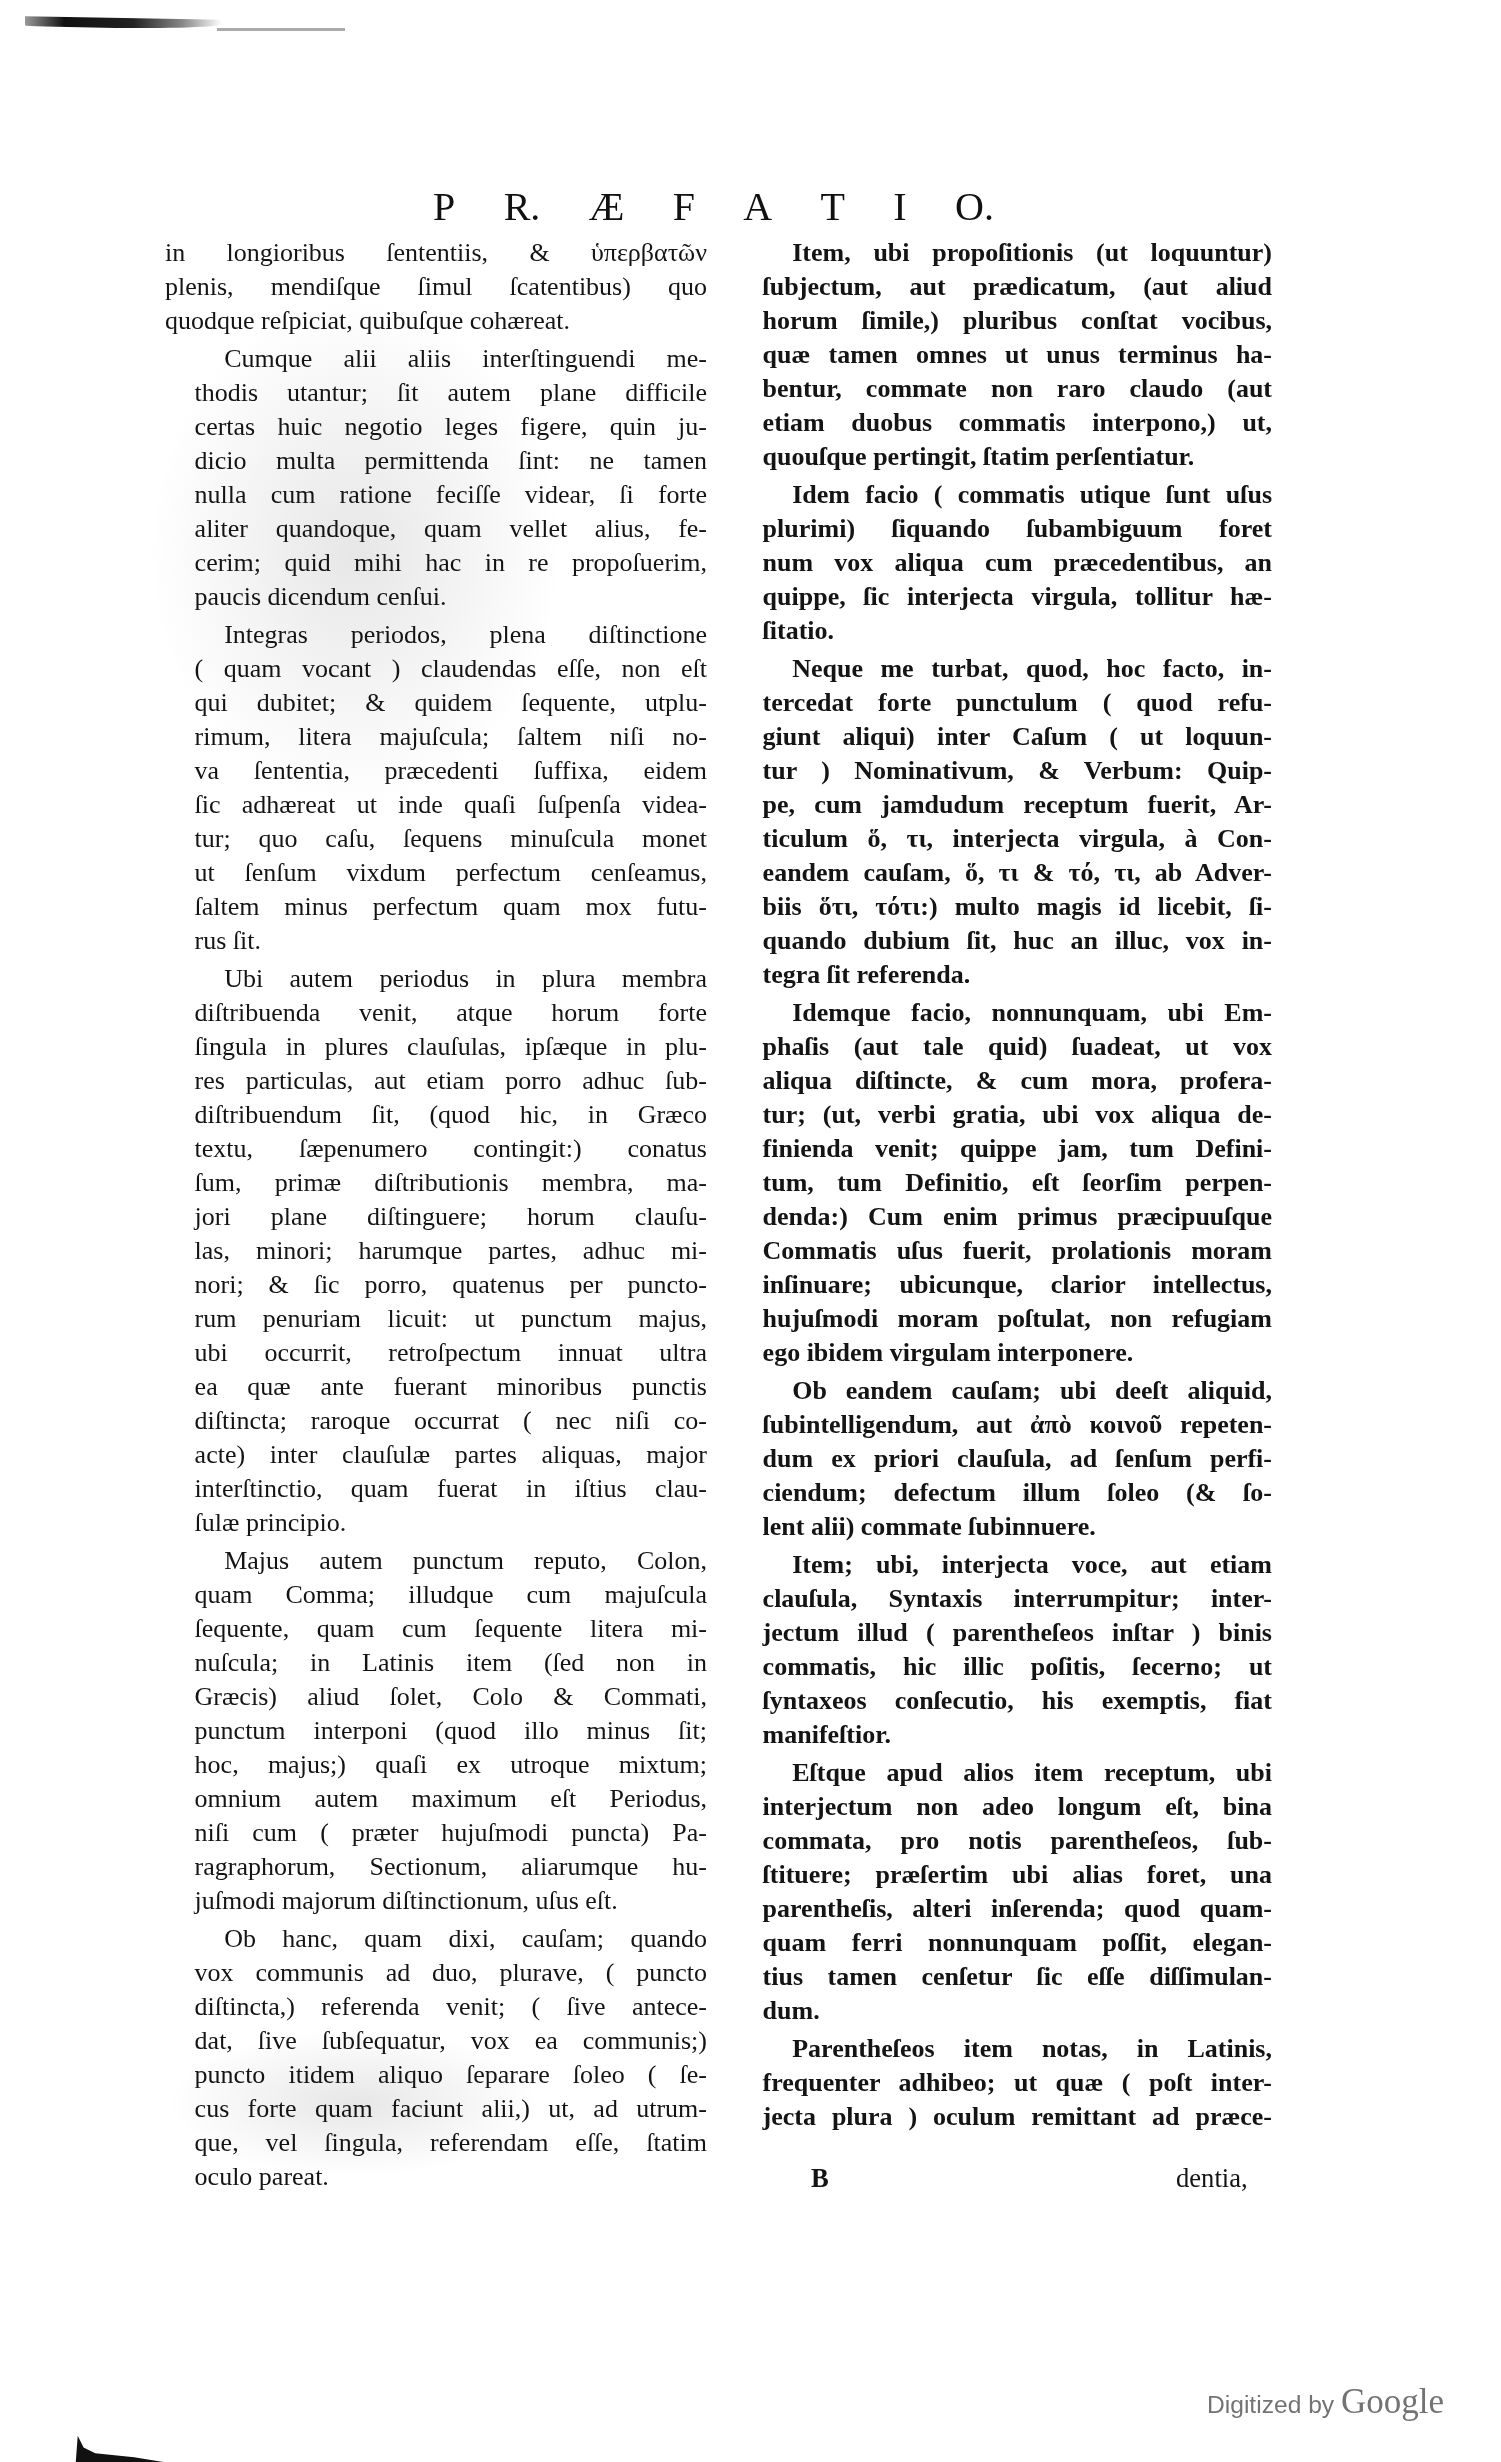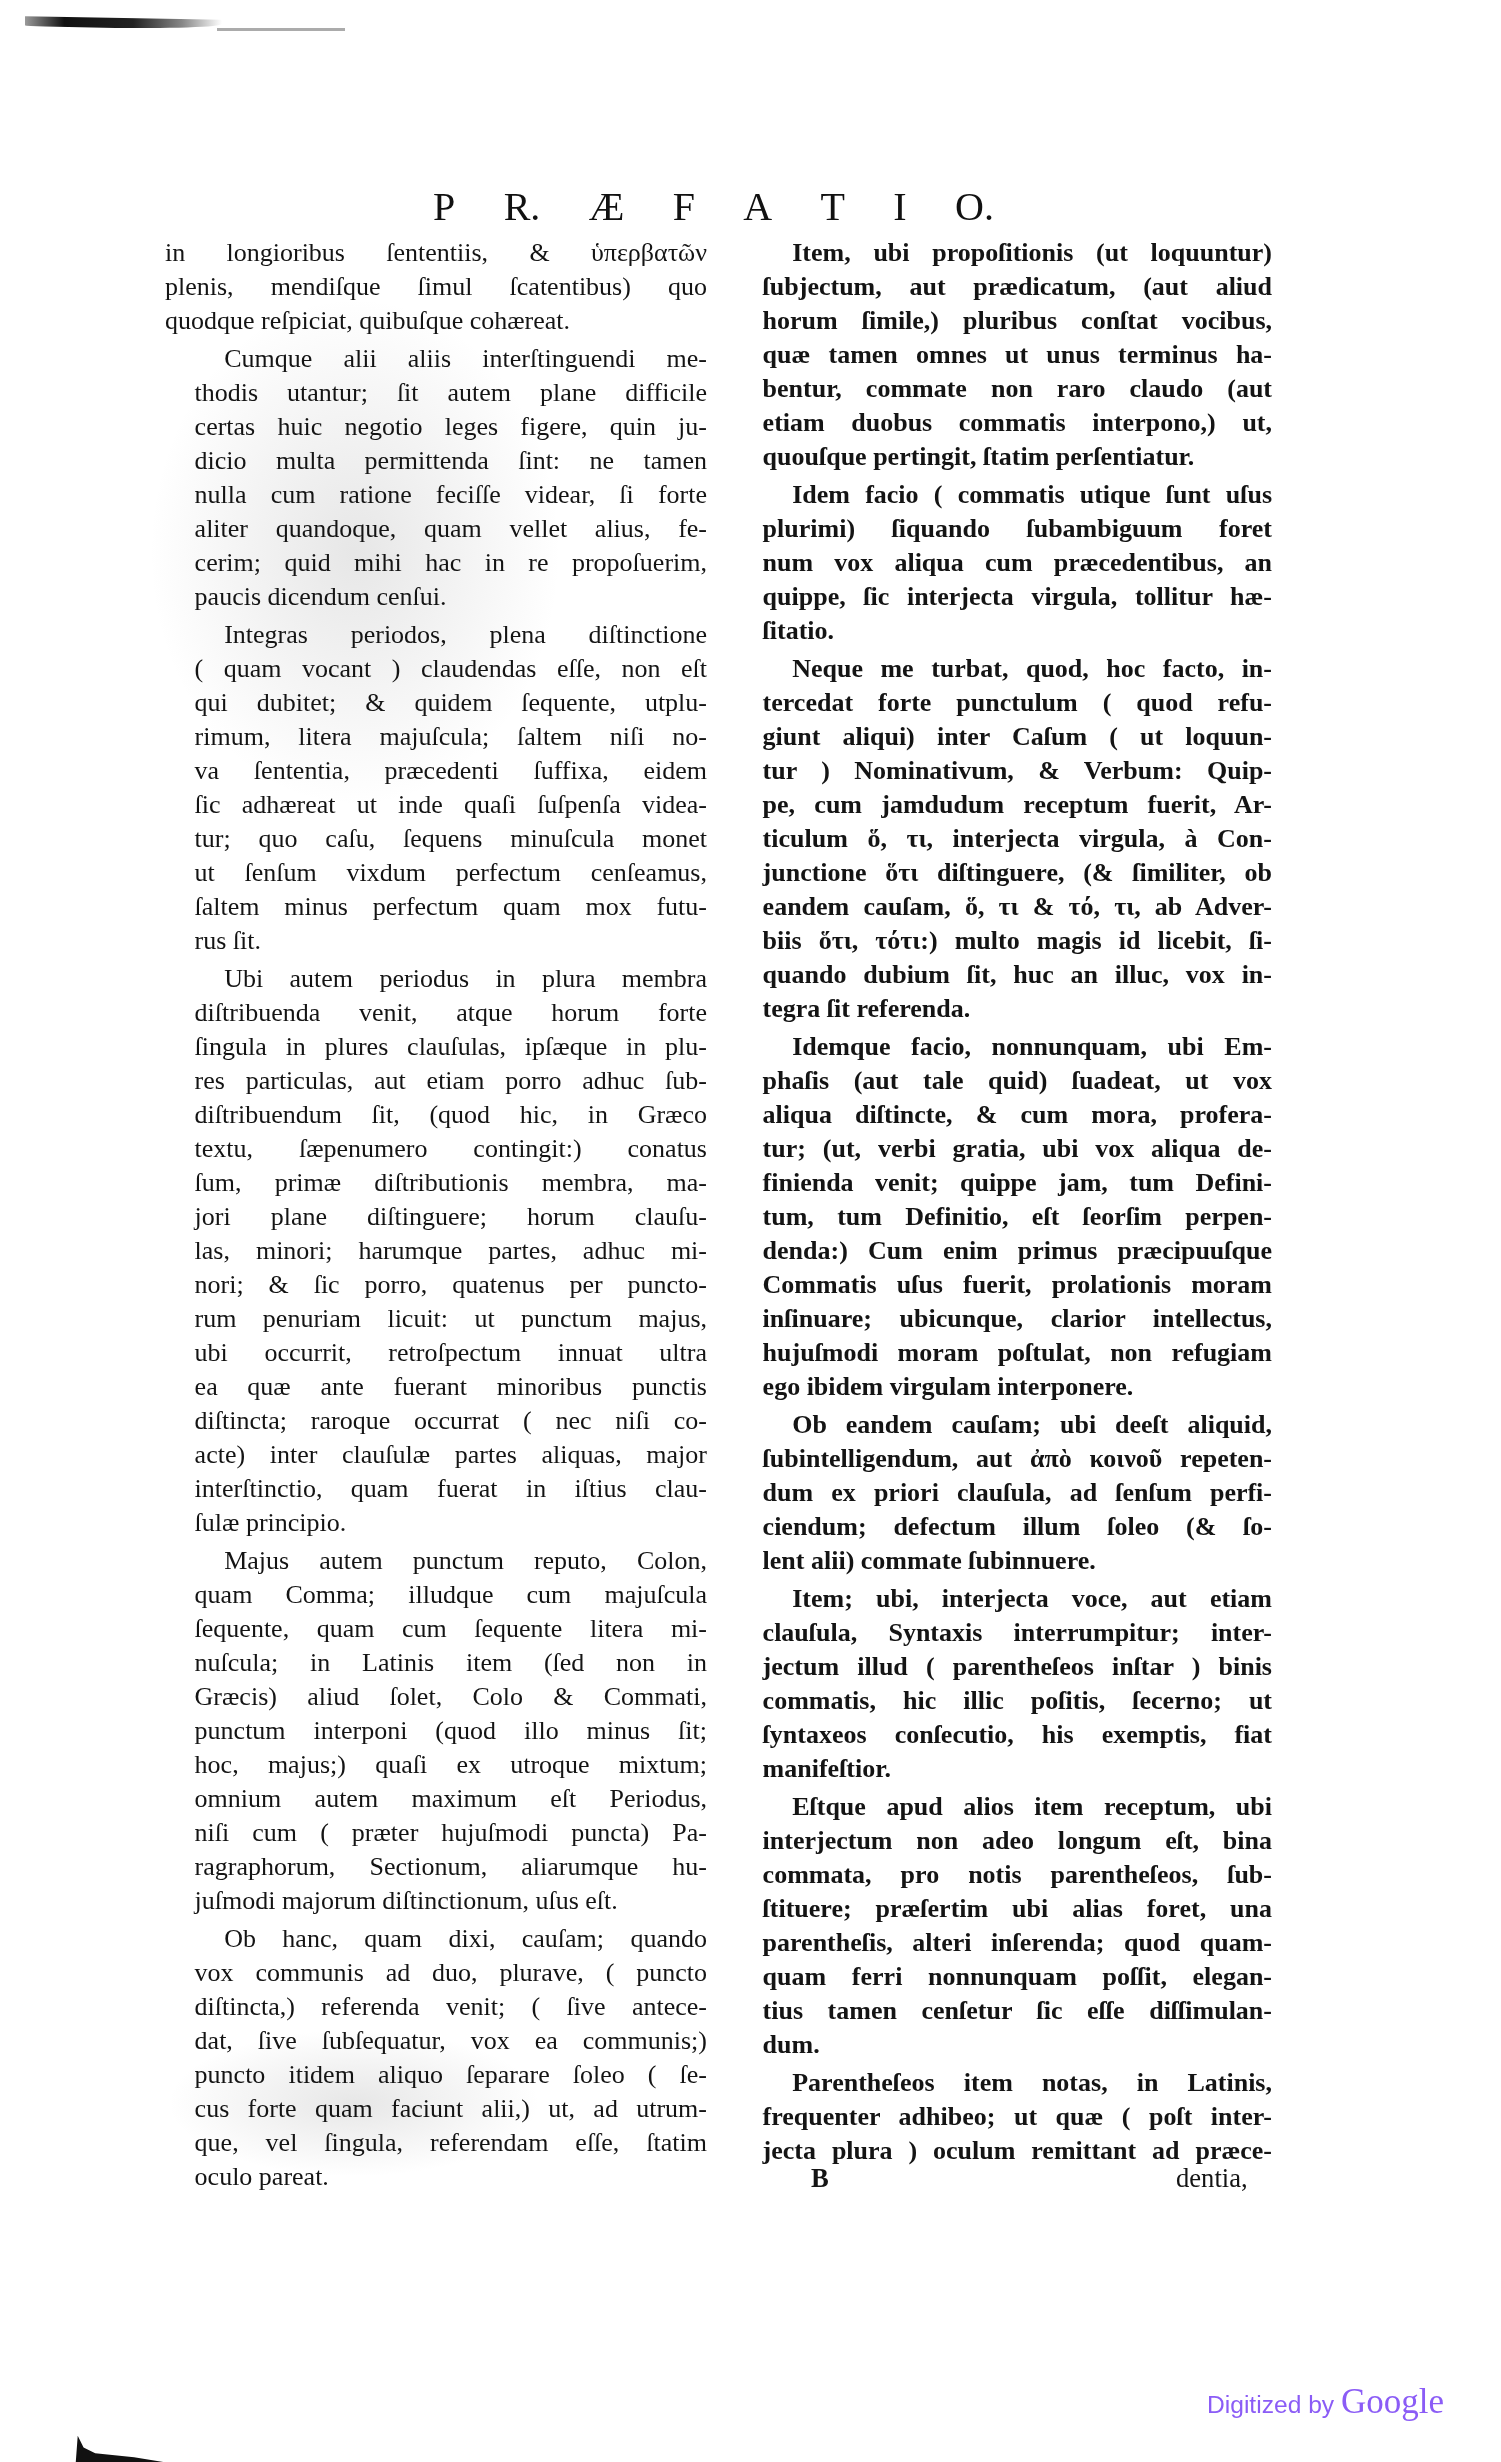--- a/index.html
+++ b/index.html
@@ -40,21 +40,21 @@
   .line { display: block; text-align: justify; text-align-last: justify; white-space: nowrap; }
   .line.last { text-align-last: left; }
   .line.first { padding-left: 29.6px; }
   .catch {
     position: absolute; top: 2163px; font-size: 26.6px;
   }
   .sig { left: 811px; font-weight: bold; }
   .catchword { left: 1176px; }
   .watermark {
     position: absolute; left: 1207px; top: 2382px;
-    color: #8b5cf6; font-family: "Liberation Sans", "DejaVu Sans", sans-serif;
+    color: #737373; font-family: "Liberation Sans", "DejaVu Sans", sans-serif;
     font-size: 24.6px;
   }
   .watermark .brand { font-family: "Liberation Serif", serif; font-size: 35px; }
   .smudge {
     position: absolute; border-radius: 50%; pointer-events: none;
     background: radial-gradient(ellipse at center, rgba(120,120,120,0.18) 0%, rgba(120,120,120,0) 70%);
   }
 </style>
 </head>
 <body>
@@ -164,21 +164,20 @@
       <span class="line">quippe, ſic interjecta virgula, tollitur hæ-</span>
       <span class="line last">ſitatio.</span>
     </div>
     <div class="para">
       <span class="line first">Neque me turbat, quod, hoc facto, in-</span>
       <span class="line">tercedat forte punctulum ( quod refu-</span>
       <span class="line">giunt aliqui) inter Caſum ( ut loquun-</span>
       <span class="line">tur ) Nominativum, &amp; Verbum: Quip-</span>
       <span class="line">pe, cum jamdudum receptum fuerit, Ar-</span>
       <span class="line">ticulum ὅ, τι, interjecta virgula, à Con-</span>
-      <span class="line">junctione ὅτι diſtinguere, (&amp; ſimiliter, ob</span>
       <span class="line">eandem cauſam, ὅ, τι &amp; τό, τι, ab Adver-</span>
       <span class="line">biis ὅτι, τότι:) multo magis id licebit, ſi-</span>
       <span class="line">quando dubium ſit, huc an illuc, vox in-</span>
       <span class="line last">tegra ſit referenda.</span>
     </div>
     <div class="para">
       <span class="line first">Idemque facio, nonnunquam, ubi Em-</span>
       <span class="line">phaſis (aut tale quid) ſuadeat, ut vox</span>
       <span class="line">aliqua diſtincte, &amp; cum mora, profera-</span>
       <span class="line">tur; (ut, verbi gratia, ubi vox aliqua de-</span>

